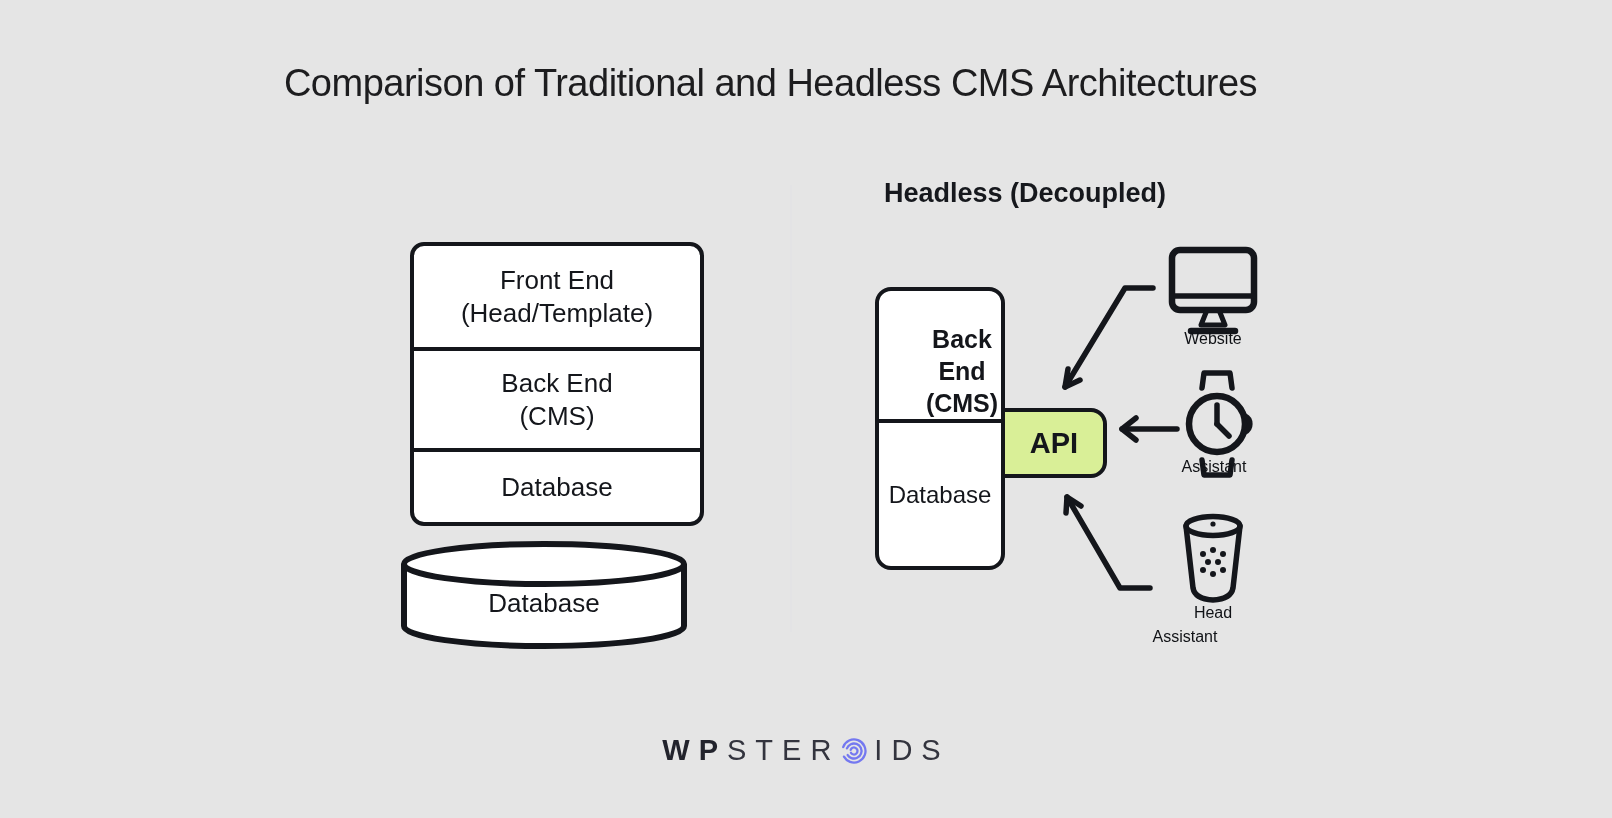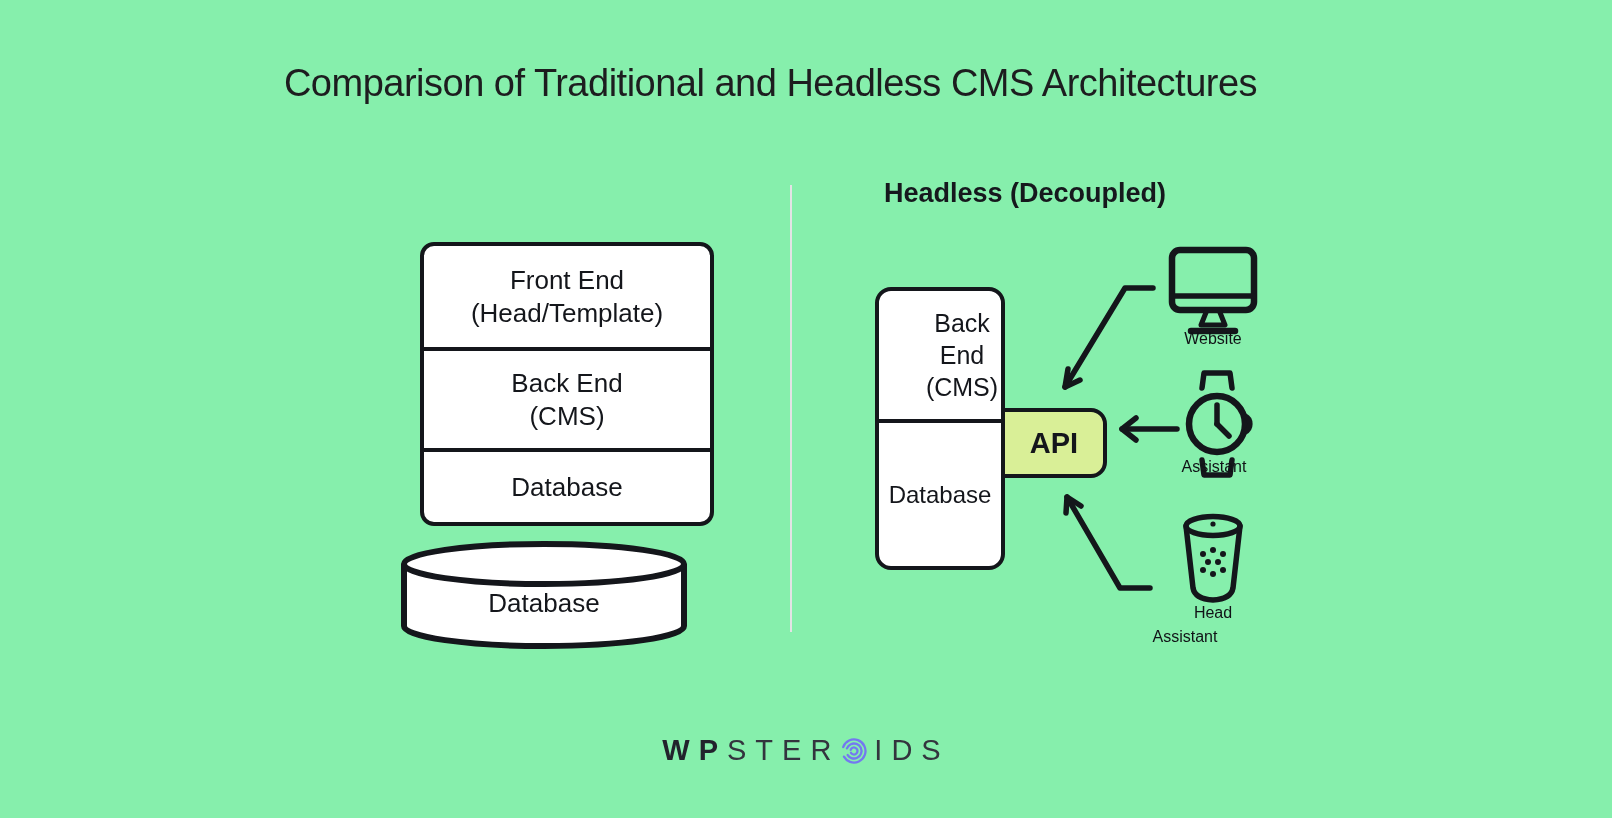--- a/index.html
+++ b/index.html
@@ -1,18 +1,18 @@
 <!DOCTYPE html>
 <html><head>
 <meta charset="utf-8">
 <style>
   * { margin: 0; padding: 0; box-sizing: border-box; }
   html, body { width: 1612px; height: 818px; background: #ffffff; }
   body { font-family: "Liberation Sans", sans-serif; color: #14161b; overflow: hidden; }
-  .canvas { position: relative; width: 1612px; height: 818px; background: #86efac; }
+  .canvas { position: relative; width: 1612px; height: 818px; background: #e5e5e5; }
   .abs { position: absolute; }
 
   .title {
     left: 0; top: 62px; width: 1541px;
     text-align: center;
     font-size: 38px; font-weight: 400; letter-spacing: -0.5px;
     color: #1d1d1f;
   }
 
   .col-heading {
@@ -22,21 +22,21 @@
   .heading-left  { left: 365px; top: 178px; width: 360px; }
   .heading-right { left: 845px; top: 178px; width: 360px; }
 
   .divider {
     left: 790px; top: 185px; width: 2px; height: 447px;
     background: #e3e3e5;
   }
 
   
   .mono-box {
-    left: 420px; top: 242px; width: 294px; height: 284px;
+    left: 410px; top: 242px; width: 294px; height: 284px;
     border: 4px solid #14161b; border-radius: 14px;
     background: #ffffff;
     display: flex; flex-direction: column;
   }
   .mono-row {
     display: flex; flex-direction: column; align-items: center; justify-content: center;
     font-size: 26px; line-height: 33px; font-weight: 500; color: #14161b;
     text-align: center;
   }
   .mono-row + .mono-row { border-top: 4px solid #14161b; }
@@ -53,22 +53,22 @@
 
   
   .headless-box {
     left: 875px; top: 287px; width: 130px; height: 283px;
     border: 4px solid #14161b; border-radius: 16px;
     background: #ffffff; z-index: 2;
     display: flex; flex-direction: column;
   }
   .hb-top {
     height: 132px; border-bottom: 4px solid #14161b;
-    display: flex; flex-direction: column; align-items: center; justify-content: center;
-    font-size: 25px; line-height: 32px; font-weight: 400; text-align: center; padding-left: 44px;
+    display: flex; flex-direction: column; align-items: center; justify-content: flex-end;
+    font-size: 25px; line-height: 32px; font-weight: 700; text-align: center; padding-left: 44px;
   }
   .hb-bottom {
     flex: 1; display: flex; align-items: center; justify-content: center;
     font-size: 24px; font-weight: 500; text-align: center;
   }
 
   
   .api-box {
     left: 1001px; top: 408px; width: 106px; height: 70px;
     background: #d9ef97;

